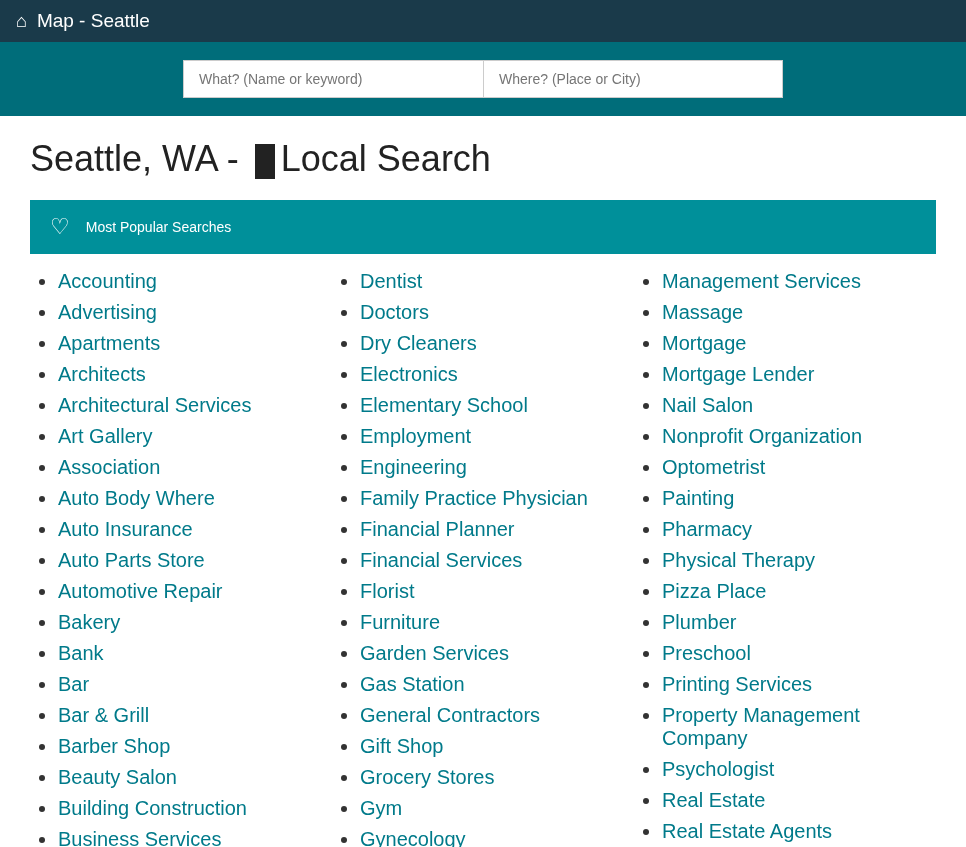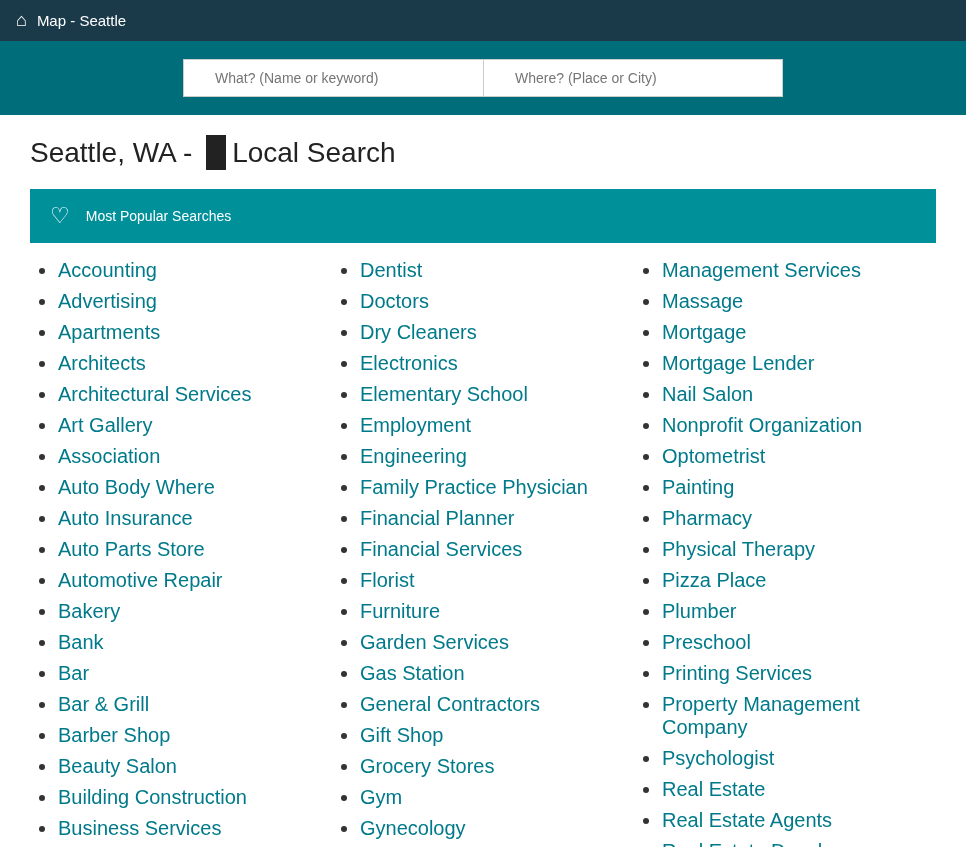--- a/index.html
+++ b/index.html
@@ -12,49 +12,49 @@
       display: flex;
       align-items: center;
       gap: 10px;
     }
     .top-nav .home-icon {
       color: #fff;
       font-size: 18px;
     }
     .top-nav .nav-title {
       color: #fff;
-      font-size: 15px;
+      font-size: 19px;
     }
 
     
     .search-area {
       background: #006d7a;
       padding: 18px 16px;
       display: flex;
       justify-content: center;
       gap: 0;
     }
     .search-area input {
-      padding: 10px 31px;
+      padding: 10px 15px;
       font-size: 14px;
       border: 1px solid #ccc;
       outline: none;
       color: #0f172a;
       width: 300px;
     }
     .search-area input:first-child {
       border-right: none;
     }
 
     
     .page-title-area {
       padding: 22px 30px 10px 30px;
     }
     .page-title {
-      font-size: 28px;
+      font-size: 36px;
       font-weight: normal;
       color: #222;
     }
     .page-title .highlight {
       background: #222;
       color: #fff;
       padding: 2px 10px;
       margin: 0 6px;
       font-size: 28px;
     }

